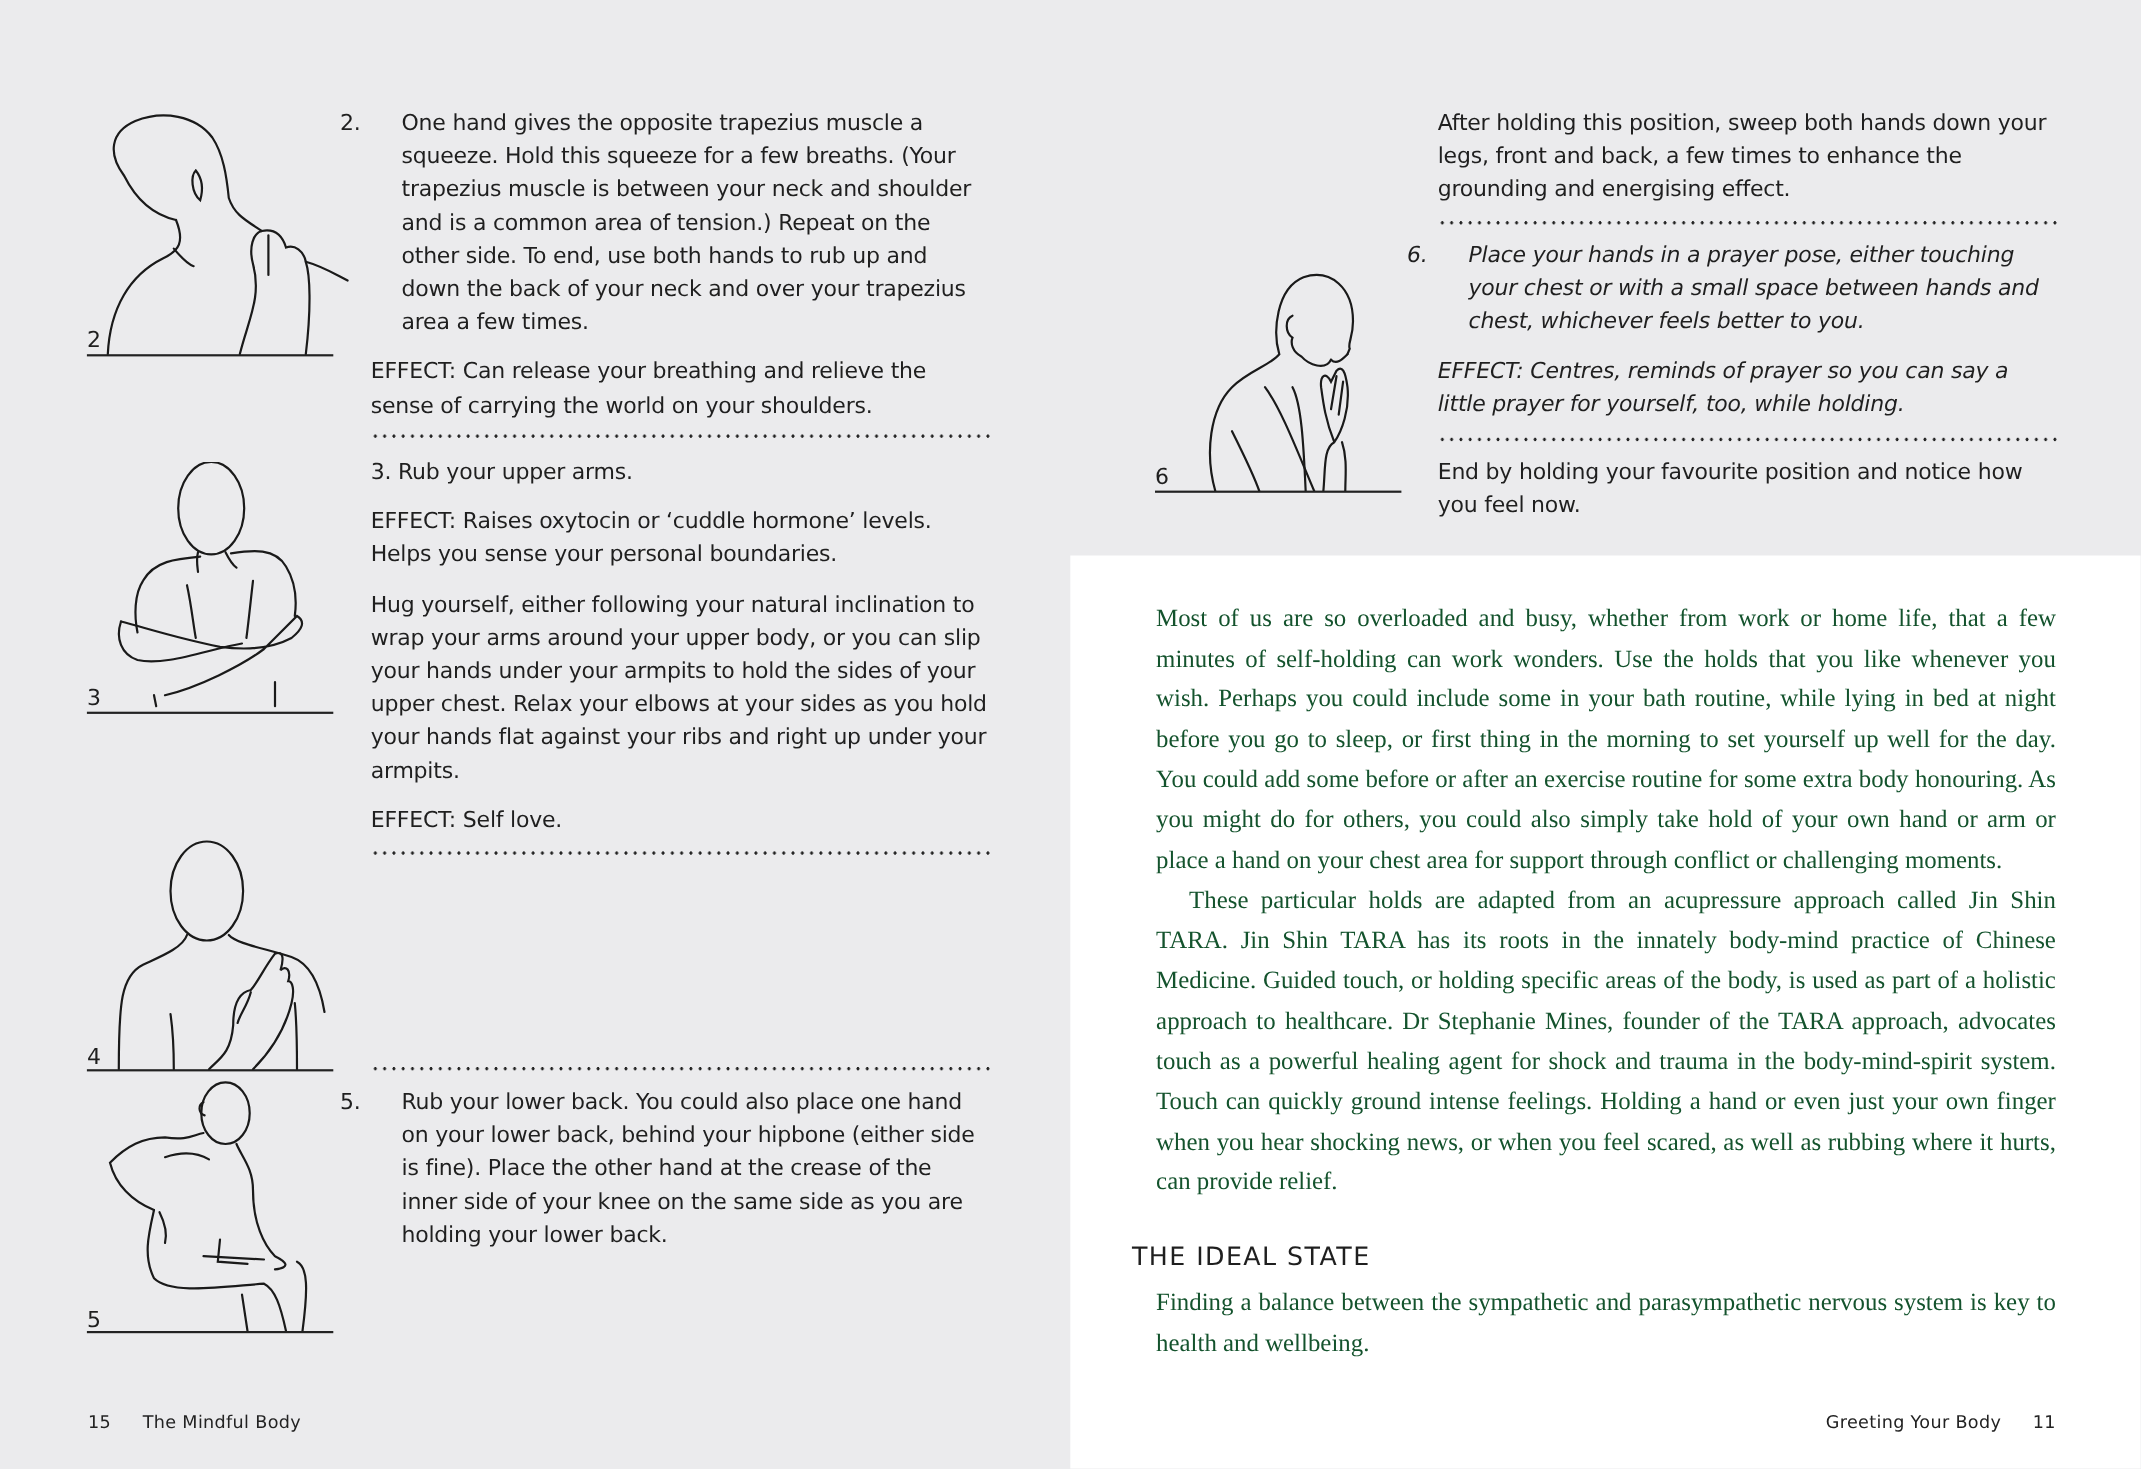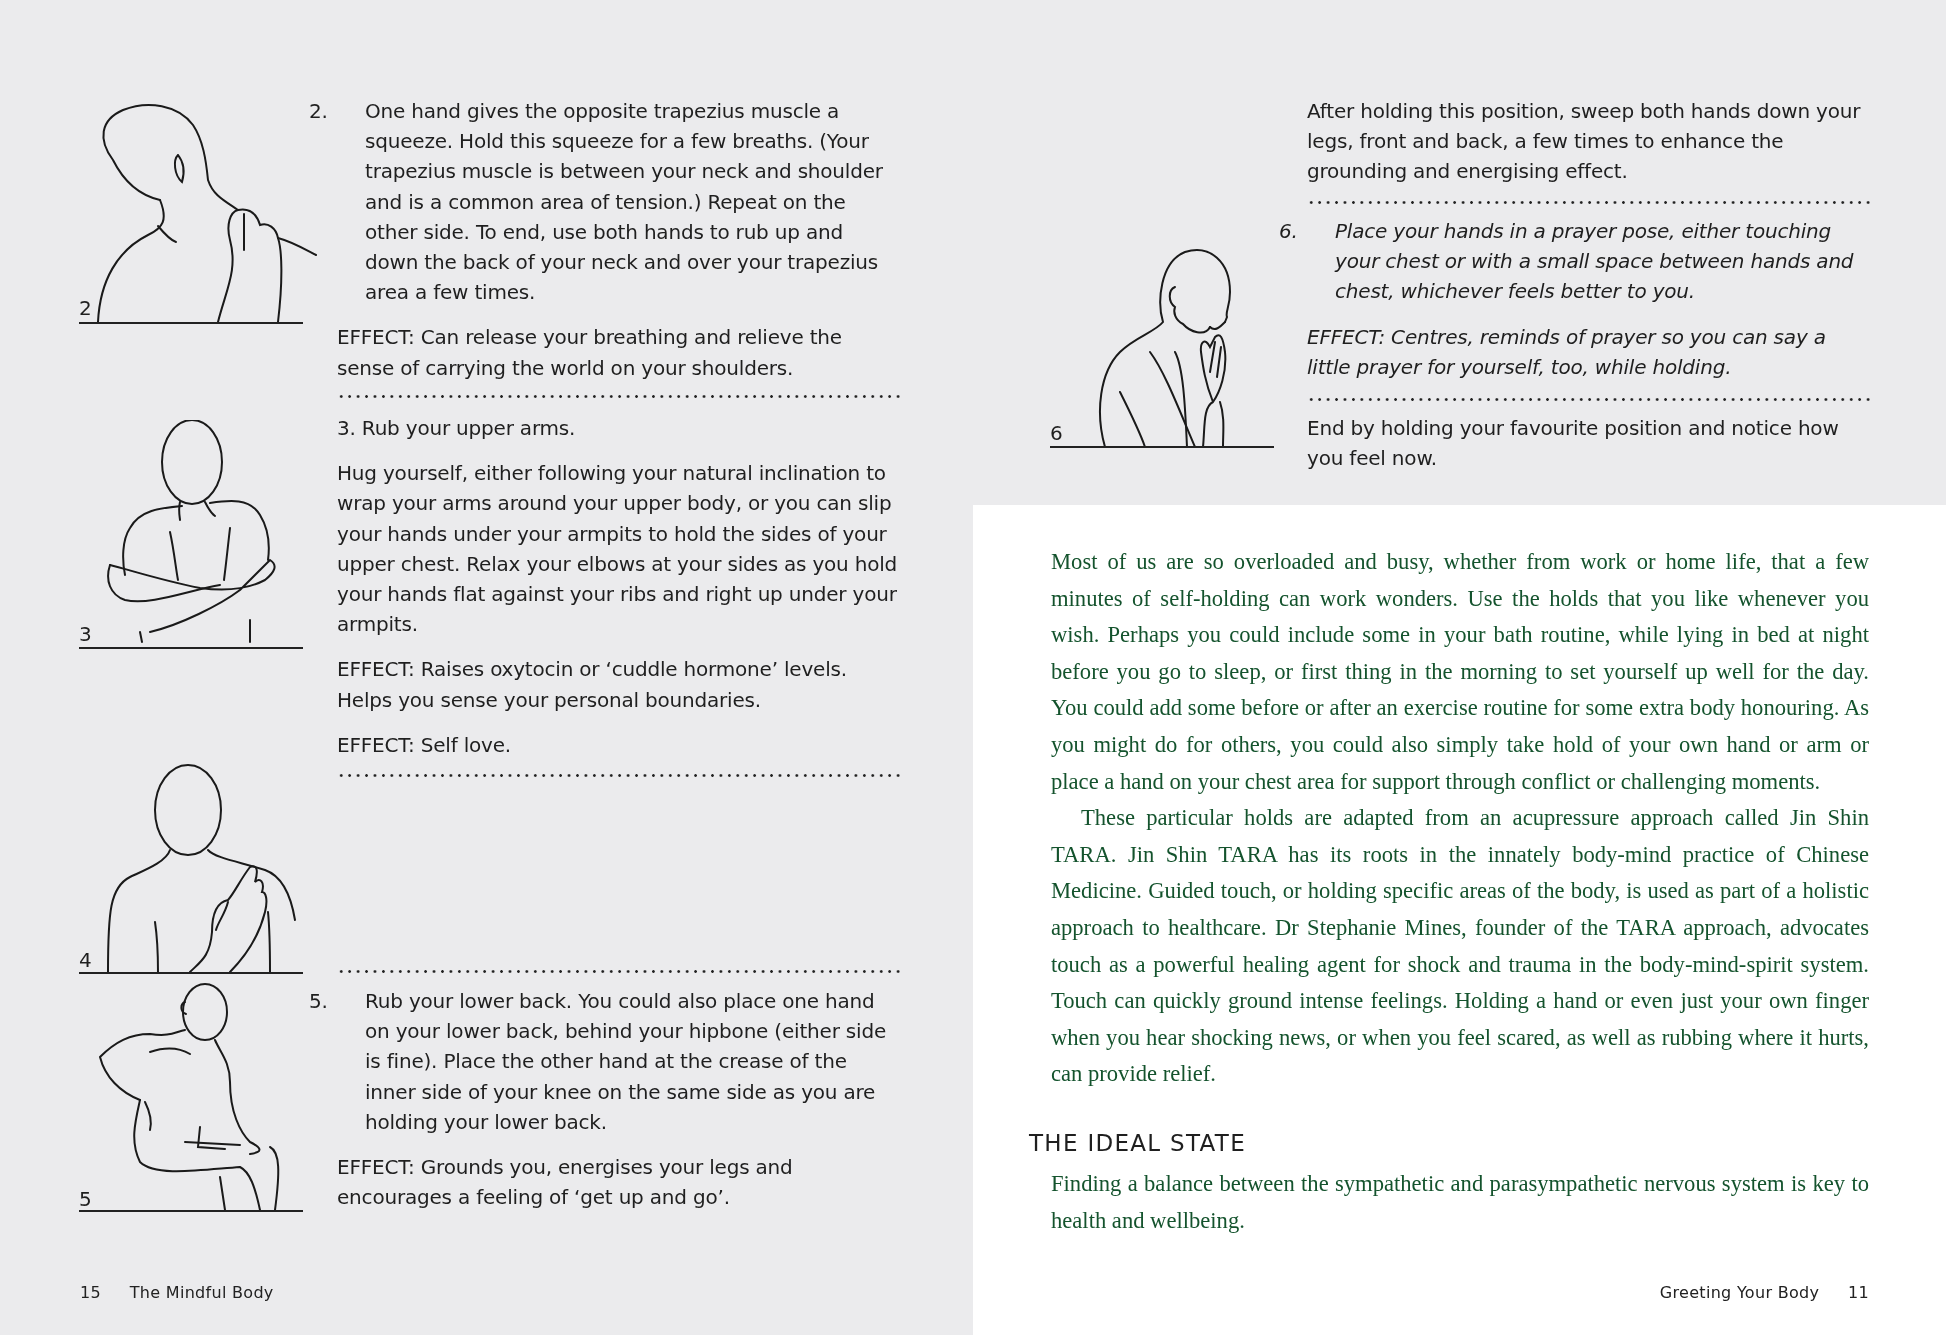--- a/index.html
+++ b/index.html
@@ -58,22 +58,22 @@
     <path d="M150 200 L 150 222"></path>
     <path d="M70 112 C 74 130, 76 150, 78 160"></path>
     <path d="M130 108 C 128 125, 126 145, 124 160"></path>
   </svg>
 </div>
 <div class="fig-num" style="left:79px;top:622px;">3</div>
 <div class="baseline" style="left:79px;top:647px;width:224px;"></div>
 
 <div class="blk" style="left:337px;top:413px;width:565px;">
   <p>3. Rub your upper arms.</p>
+  <p style="margin-top:15px;">EFFECT: Raises oxytocin or ‘cuddle hormone’ levels. Helps you sense your personal boundaries.</p>
   <p style="margin-top:15px;">Hug yourself, either following your natural inclination to wrap your arms around your upper body, or you can slip your hands under your armpits to hold the sides of your upper chest. Relax your elbows at your sides as you hold your hands flat against your ribs and right up under your armpits.</p>
-  <p style="margin-top:15px;">EFFECT: Raises oxytocin or ‘cuddle hormone’ levels. Helps you sense your personal boundaries.</p>
   <p style="margin-top:15px;">EFFECT: Self love.</p>
 </div>
 <div class="dots" style="left:337px;top:774px;width:563px;"></div>
 
 <div class="illus" style="left:100px;top:762px;">
   <svg width="210" height="215" viewBox="0 0 210 215" fill="none" stroke="#1a1a1a" stroke-width="2" stroke-linecap="round">
     <ellipse cx="88" cy="48" rx="33" ry="45"></ellipse>
     <path d="M70 88 C 66 100, 45 108, 30 115 C 10 125, 8 150, 8 210"></path>
     <path d="M108 88 C 115 96, 140 100, 165 108 C 185 115, 192 140, 195 158"></path>
     <path d="M55 160 C 58 180, 58 200, 58 210"></path>
@@ -102,21 +102,20 @@
     <path d="M60 70 C 75 65, 88 65, 100 72"></path>
     <path d="M55 120 C 60 130, 62 140, 60 148"></path>
     <path d="M130 195 L 135 228"></path>
   </svg>
 </div>
 <div class="fig-num" style="left:79px;top:1187px;">5</div>
 <div class="baseline" style="left:79px;top:1210px;width:224px;"></div>
 
 <div class="blk" style="left:337px;top:986px;width:565px;">
   <p class="hang"><span class="num">5.</span><span>Rub your lower back. You could also place one hand on your lower back, behind your hipbone (either side is fine). Place the other hand at the crease of the inner side of your knee on the same side as you are holding your lower back.</span></p>
-  <p style="margin-top:15px;">EFFECT: Grounds you, energises your legs and encourages a feeling of ‘get up and go’.</p>
 </div>
 
 <div class="footer" style="left:80px;">
   <span>15</span>
   <span style="display:inline-block;width:18px;"></span>
   <span>The Mindful Body</span>
 </div>
 
 <div class="blk" style="left:1307px;top:96px;width:565px;">
   <p>After holding this position, sweep both hands down your legs, front and back, a few times to enhance the grounding and energising effect.</p>

